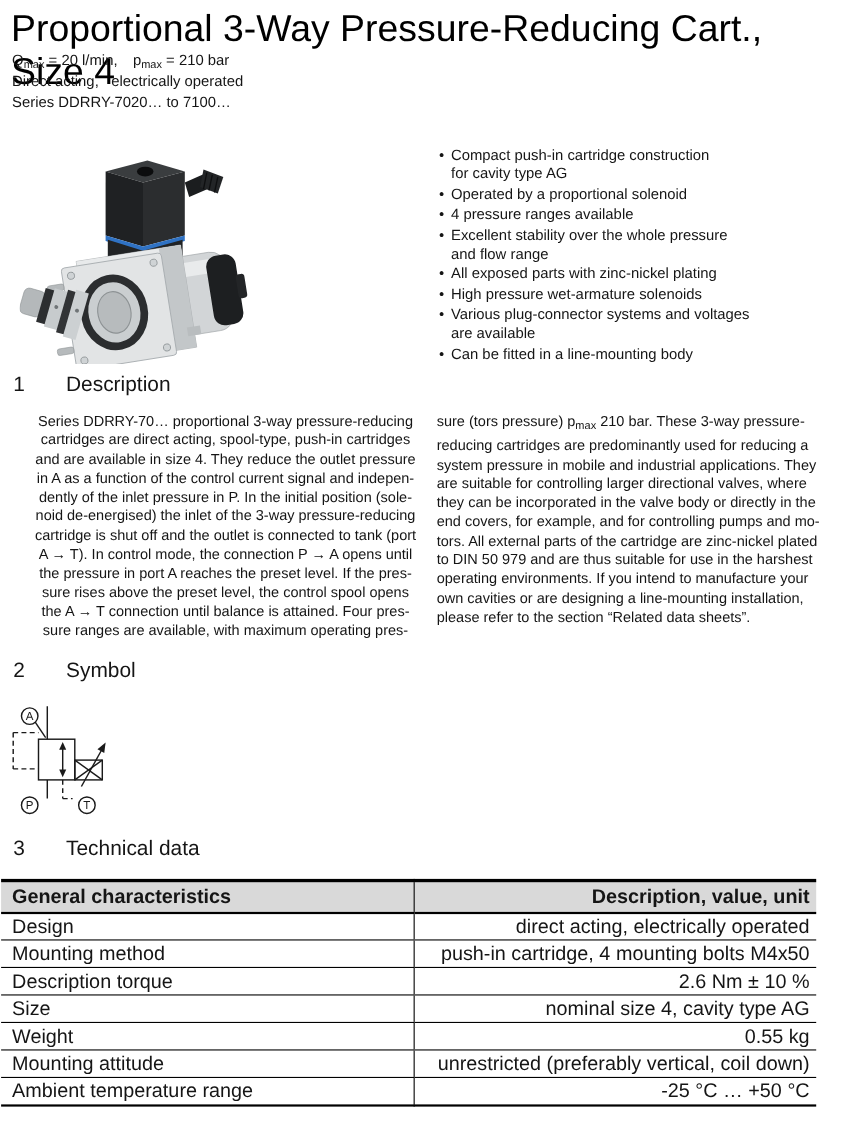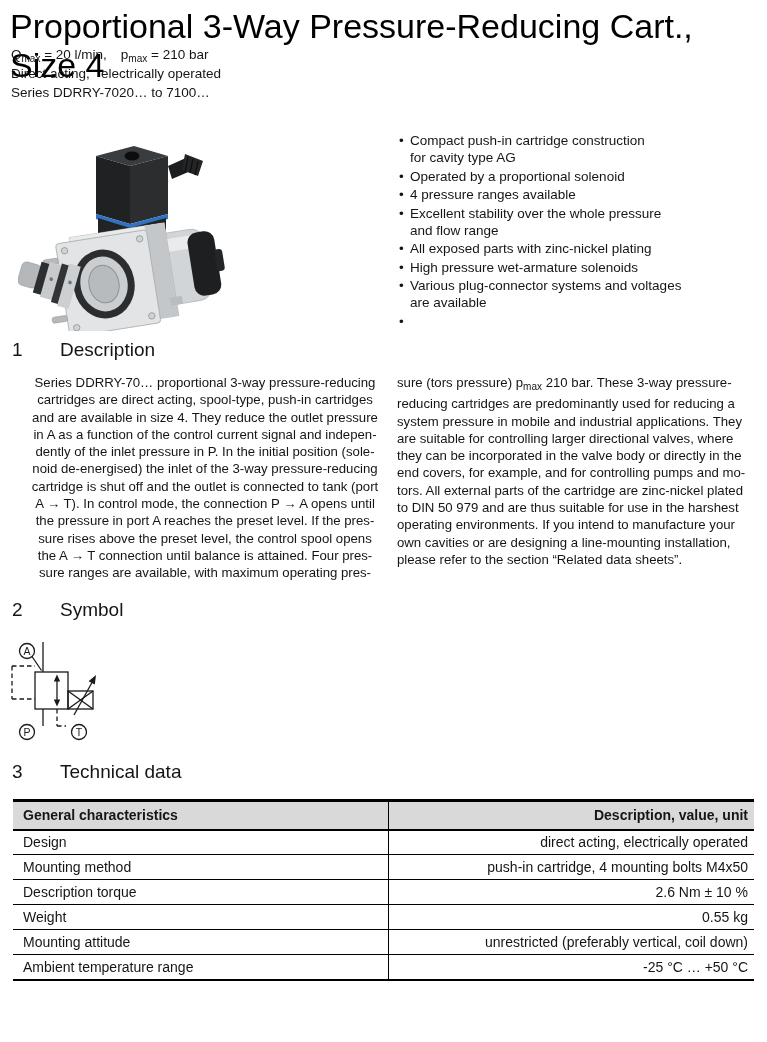--- a/index.html
+++ b/index.html
@@ -36,22 +36,22 @@
   .desc-left { left:13px; width:384px;text-align:center; }
   .desc-right { left:397px; width:368px; }
 
   
   .symbol-wrap { top:640px; left:6px; width:125px; height:108px; }
 
   
   .photo-wrap { top:126px; left:18px; width:215px; height:205px; }
 
   
-  .tech-table { top:799px; left:13px; width:741px; border-collapse:collapse;
-                border-top:3px solid #000; border-bottom:2px solid #000; font-size:14px; }
+  .tech-table { top:799px; left:1px; width:741px; border-collapse:collapse;
+                border-top:3px solid #000; border-bottom:2px solid #000; font-size:18px; }
   .tech-table td { vertical-align:middle; padding:0 6px 0 10px; color:#151515; }
   .tech-table .hrow td { background:#d9d9d9; font-weight:bold; height:29px; border-bottom:2px solid #000; }
   .tech-table .brow td { height:25px; border-bottom:1px solid #000; }
   .tech-table .brow:last-child td { border-bottom:none; }
   .tech-table td.c2 { border-left:1px solid #000;text-align:right; }
   .tech-table td.c1 { width:375px; }
 </style>
 </head>
 <body>
 
@@ -149,20 +149,21 @@
       <span class="blt">•</span>
       <span class="pre">High pressure wet-armature solenoids</span>
     </li>
   <li>
       <span class="blt">•</span>
       <span class="pre">Various plug-connector systems and voltages
 are available</span>
     </li>
   <li>
       <span class="blt">•</span>
+      <span class="pre">Can be fitted in a line-mounting body</span>
     </li>
 </ul>
 
 <div class="abs sect sect-1">
   <span class="num">1</span>
   <span>Description</span>
 </div>
 
 <div class="abs desc-col desc-left pre">Series DDRRY-70… proportional 3-way pressure-reducing
 cartridges are direct acting, spool-type, push-in cartridges
@@ -256,20 +257,24 @@
     </tr>
     <tr class="brow">
       <td class="c1">Mounting method</td>
       <td class="c2">push-in cartridge, 4 mounting bolts M4x50</td>
     </tr>
     <tr class="brow">
       <td class="c1">Description torque</td>
       <td class="c2">2.6 Nm ± 10 %</td>
     </tr>
     <tr class="brow">
+      <td class="c1">Size</td>
+      <td class="c2">nominal size 4, cavity type AG</td>
+    </tr>
+    <tr class="brow">
       <td class="c1">Weight</td>
       <td class="c2">0.55 kg</td>
     </tr>
     <tr class="brow">
       <td class="c1">Mounting attitude</td>
       <td class="c2">unrestricted (preferably vertical, coil down)</td>
     </tr>
     <tr class="brow">
       <td class="c1">Ambient temperature range</td>
       <td class="c2">-25 °C … +50 °C</td>

